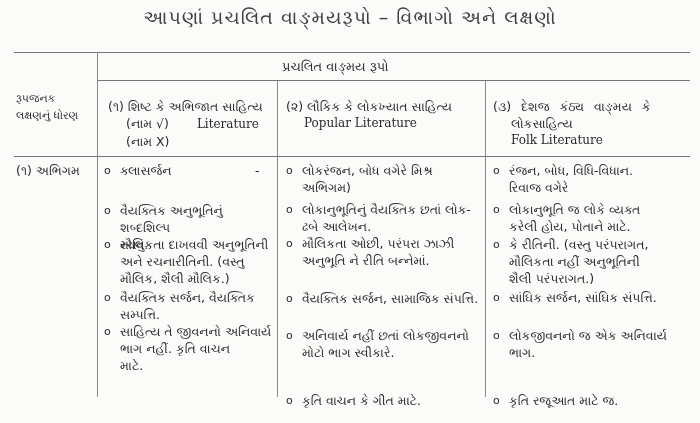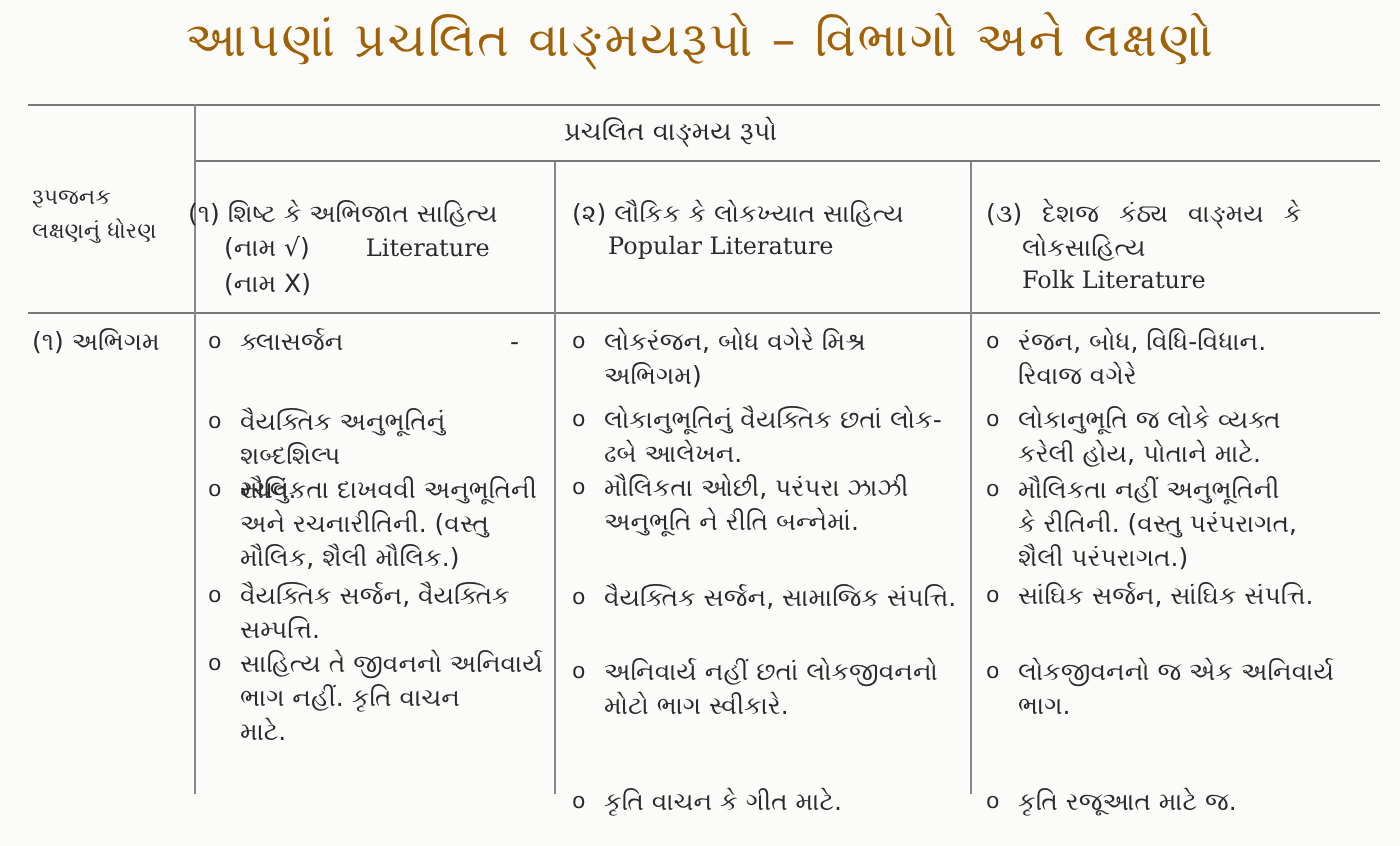--- a/index.html
+++ b/index.html
@@ -5,22 +5,22 @@
     html, body { margin: 0; padding: 0; }
     body {
       width: 700px; height: 423px; overflow: hidden;
       background: #fbfbf9;
       font-family: "DejaVu Sans", sans-serif;
       color: #2a2a2a;
       position: relative;
     }
     .title {
       position: absolute; left: 0; top: 6px; width: 700px;
-      text-align: center; font-size: 24px; letter-spacing: 1px;
-      color: #a16207;
+      text-align: center; font-size: 19px; letter-spacing: 1px;
+      color: #404040;
     }
     .hline { position: absolute; height: 1px; background: #777; }
     .vline { position: absolute; width: 1px; background: #888; }
     .cell { position: absolute; font-size: 12.5px; line-height: 17px; }
     .en { font-family: "DejaVu Serif", serif; font-size: 12px; }
     .bullet { position: absolute; font-size: 12.5px; line-height: 17px; }
     .bullet .mark { position: absolute; left: 0; top: 0; font-size: 11px; }
     .bullet .txt { display: block; padding-left: 16px; }
     .hdr-center { position: absolute; font-size: 13px; }
   </style>
@@ -37,21 +37,21 @@
 <div class="vline" style="left:277px; top:81px; height:316px;"></div>
 <div class="vline" style="left:485px; top:81px; height:316px;"></div>
 
 <div class="cell" style="left:16px; top:90px; font-size:11px;">
   <div>રૂપજનક</div>
   <div>લક્ષણનું ધોરણ</div>
 </div>
 
 <div class="hdr-center" style="left:282px; top:59px;">પ્રચલિત વાઙ્મય રૂપો</div>
 
-<div class="cell" style="left:94px; top:98px;">
+<div class="cell" style="left:108px; top:98px;">
   <div>(૧) શિષ્ટ કે અભિજાત સાહિત્ય</div>
   <div style="padding-left:18px;">
     <span>(નામ √)</span>
     <span class="en" style="margin-left:24px;">Literature</span>
   </div>
   <div style="padding-left:18px;">(નામ X)</div>
 </div>
 
 <div class="cell" style="left:286px; top:98px;">
   <div>(૨) લૌકિક કે લોકખ્યાત સાહિત્ય</div>
@@ -139,22 +139,22 @@
 </div>
 
 <div class="bullet" style="left:493px; top:201px; width:200px;">
   <span class="mark">o</span>
   <span class="txt">લોકાનુભૂતિ જ લોકે વ્યક્ત</span>
   <span class="txt">કરેલી હોય, પોતાને માટે.</span>
 </div>
 
 <div class="bullet" style="left:493px; top:236px; width:200px;">
   <span class="mark">o</span>
+  <span class="txt">કે રીતિની. (વસ્તુ પરંપરાગત,</span>
   <span class="txt">મૌલિકતા નહીં અનુભૂતિની</span>
-  <span class="txt">કે રીતિની. (વસ્તુ પરંપરાગત,</span>
   <span class="txt">શૈલી પરંપરાગત.)</span>
 </div>
 
 <div class="bullet" style="left:493px; top:289px; width:200px;">
   <span class="mark">o</span>
   <span class="txt">સાંઘિક સર્જન, સાંઘિક સંપત્તિ.</span>
 </div>
 
 <div class="bullet" style="left:493px; top:327px; width:200px;">
   <span class="mark">o</span>

